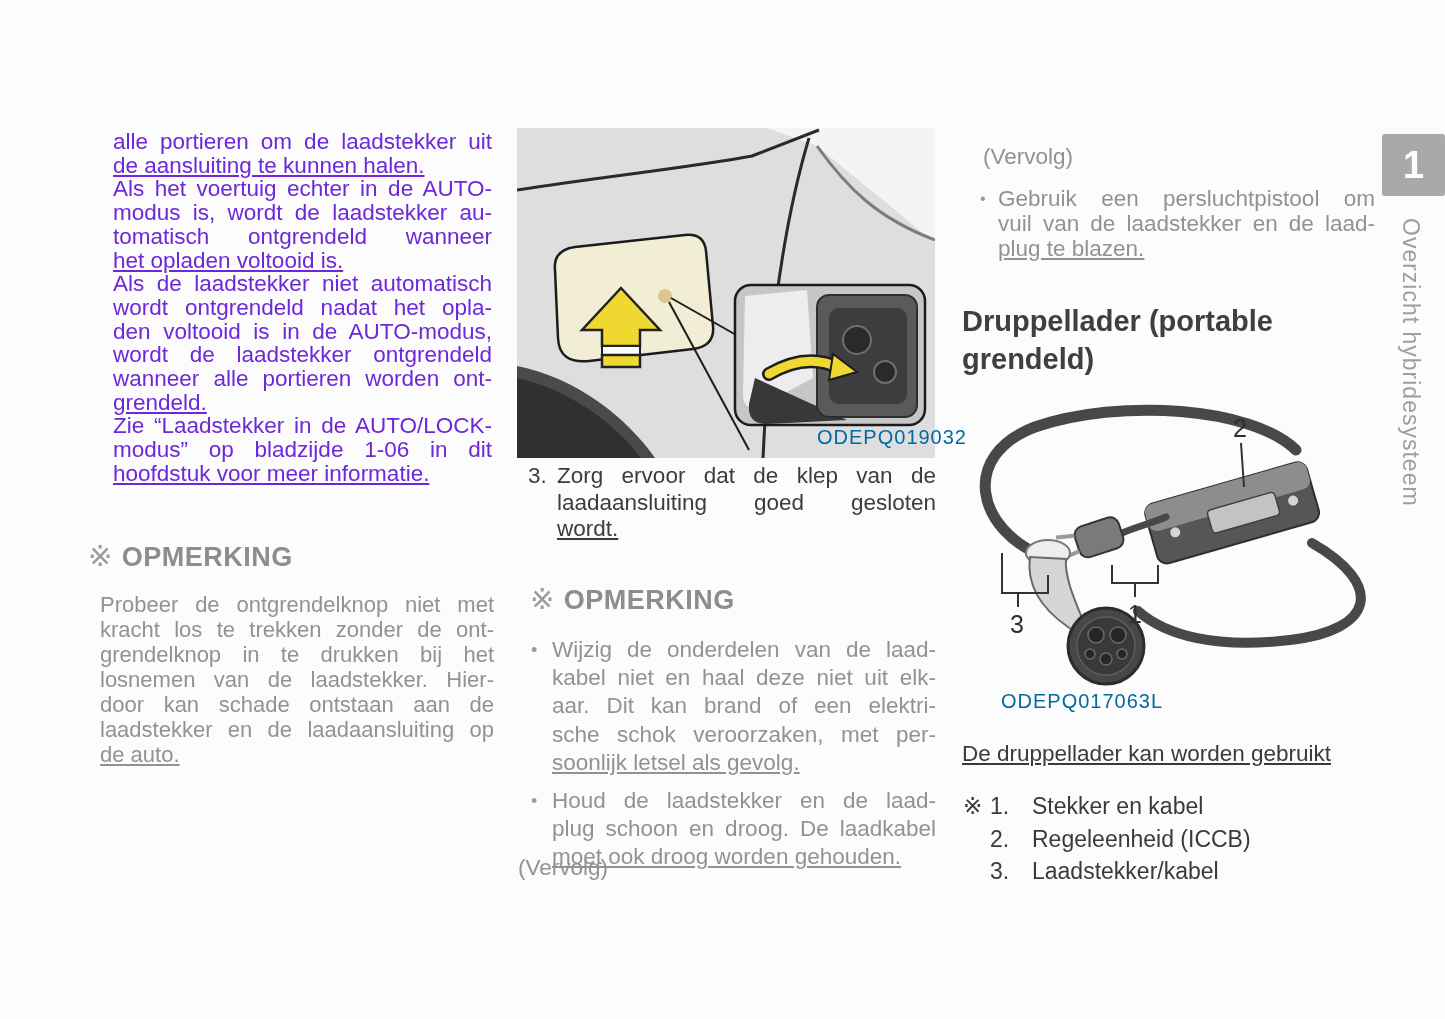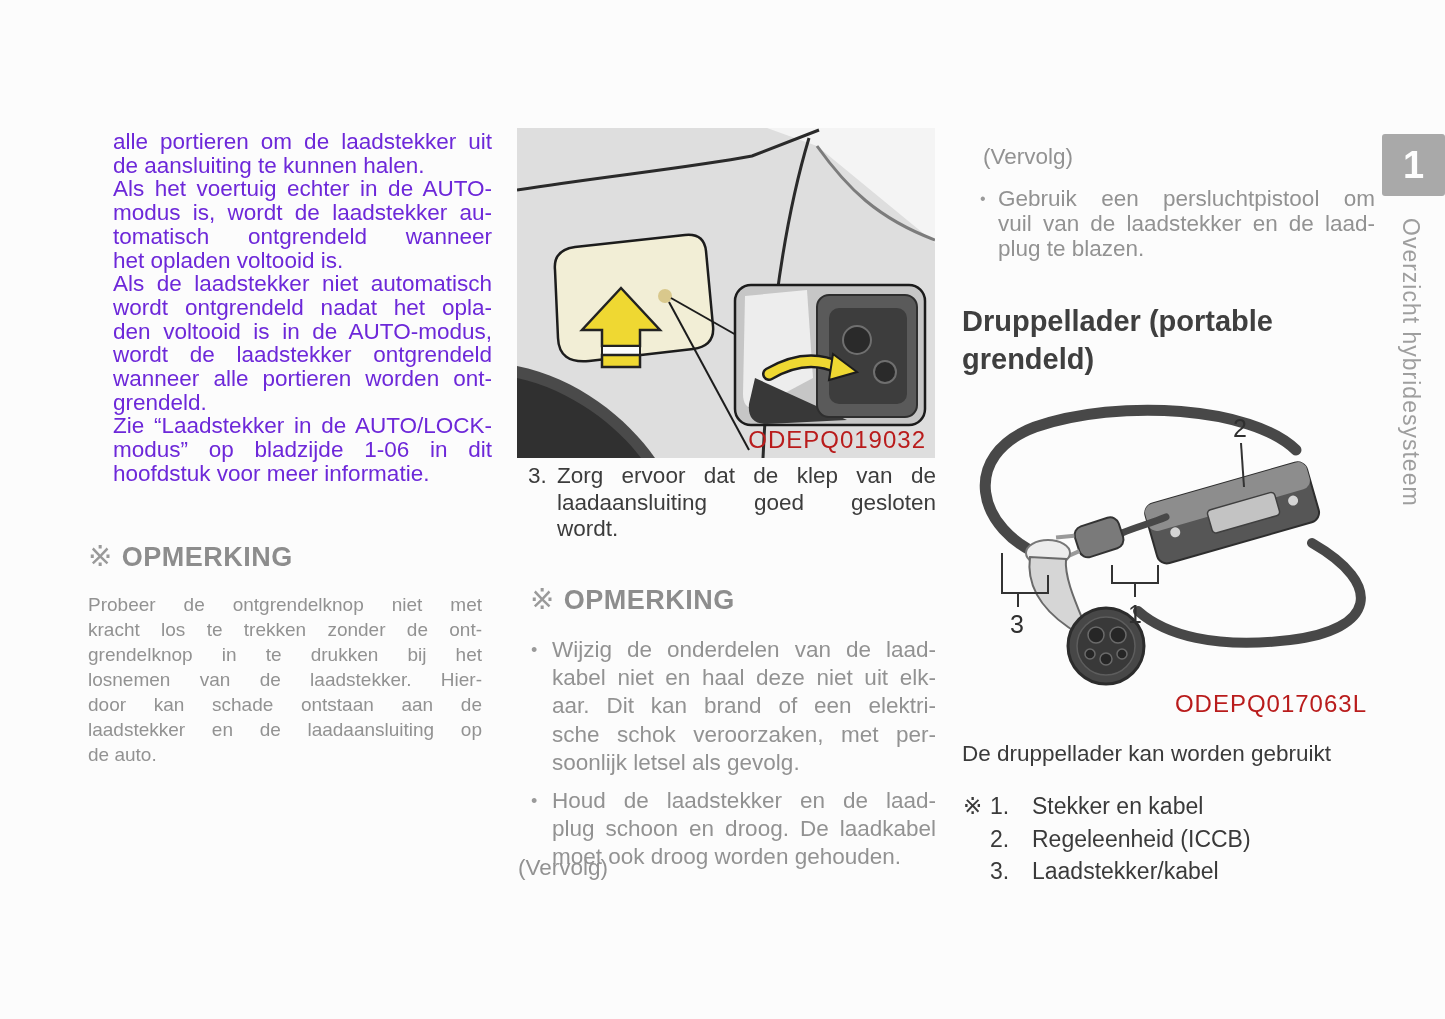--- a/index.html
+++ b/index.html
@@ -5,52 +5,52 @@
   html,body{margin:0;padding:0;}
   body{
     width:1445px;height:1019px;position:relative;overflow:hidden;
     background:#fcfcfc;
     font-family:"Liberation Sans","DejaVu Sans",sans-serif;
     color:#3c3c3c;
   }
   .abs{position:absolute;}
   
   .jlines div{text-align-last:justify;}
-  .jlines div:last-child{text-align-last:auto;}
+  .jlines div:last-child{text-align-last:auto;text-decoration:underline;}
   
   .c1-body{left:113px;top:130px;width:379px;font-size:22.5px;line-height:23.7px;color:#6d28d9;}
   
   .note-head{font-weight:bold;color:#8d8d8d;font-size:27px;letter-spacing:.5px;white-space:nowrap;margin-top:8px;}
   .note-head .sym{font-size:29px;margin-right:9px;color:#9a9a9a;font-weight:normal;}
   .note-text{color:#929292;}
   .c1-note-head{left:88px;top:531px;}
-  .c1-note-body{left:88px;top:592px;width:394px;font-size:19px;line-height:25px;}
+  .c1-note-body{left:100px;top:592px;width:394px;font-size:22px;line-height:25px;}
   
   .fig1{left:517px;top:128px;width:418px;height:330px;}
-  .fig-caption{font-size:24px;color:#b91c1c;letter-spacing:1px;}
+  .fig-caption{font-size:20px;color:#0369a1;letter-spacing:1px;padding-left:41px;}
   .fig1-cap{left:517px;top:426px;width:409px;text-align:right;}
   .step{left:528px;top:463px;width:408px;font-size:22.5px;line-height:26.5px;display:flex;}
   .step-num{width:29px;flex:none;}
   .step-lines{width:379px;}
   .c2-note-head{left:530px;top:574px;}
   .bullet-row{display:flex;}
   .bullet-mark{flex:none;color:#9a9a9a;}
   .c2-bullets{left:531px;top:636px;width:405px;font-size:22.5px;line-height:28.2px;}
   .c2-bullets .bullet-mark{width:21px;font-size:18px;}
   .c2-bullets .bullet-lines{width:384px;}
   .b2{margin-top:10px;}
   .c2-vervolg{left:518px;top:855px;font-size:22.5px;color:#929292;}
   
   .c3-vervolg{left:983px;top:144px;font-size:22.5px;color:#929292;}
   .c3-bullet{left:980px;top:186px;width:395px;font-size:22.5px;line-height:25px;}
   .c3-bullet .bullet-mark{width:18px;font-size:16px;}
   .c3-bullet .bullet-lines{width:377px;}
   .c3-heading{left:962px;top:302px;width:420px;font-size:29px;line-height:38px;font-weight:bold;color:#3f3f3f;}
   .fig2{left:960px;top:395px;width:435px;height:295px;}
-  .fig2-cap{left:960px;top:690px;width:407px;text-align:right;}
+  .fig2-cap{left:960px;top:690px;width:407px;text-align:left;}
   .c3-body{left:962px;top:741px;width:412px;font-size:22.5px;line-height:25.5px;color:#3a3a3a;}
   .legend{left:963px;top:793px;font-size:23px;color:#3a3a3a;}
   .legend-row{display:flex;height:32.5px;align-items:flex-start;}
   .legend-sym{width:27px;flex:none;}
   .legend-num{width:42px;flex:none;}
   
   .chapter-tab{left:1382px;top:134px;width:63px;height:62px;background:#a9a9a9;border-radius:3px;
     display:flex;align-items:center;justify-content:center;color:#fdfdfd;font-size:38px;font-weight:bold;}
   .sidebar-vert{left:1392px;top:218px;height:390px;width:32px;
     writing-mode:vertical-rl;font-size:23px;color:#9e9e9e;letter-spacing:1px;}

